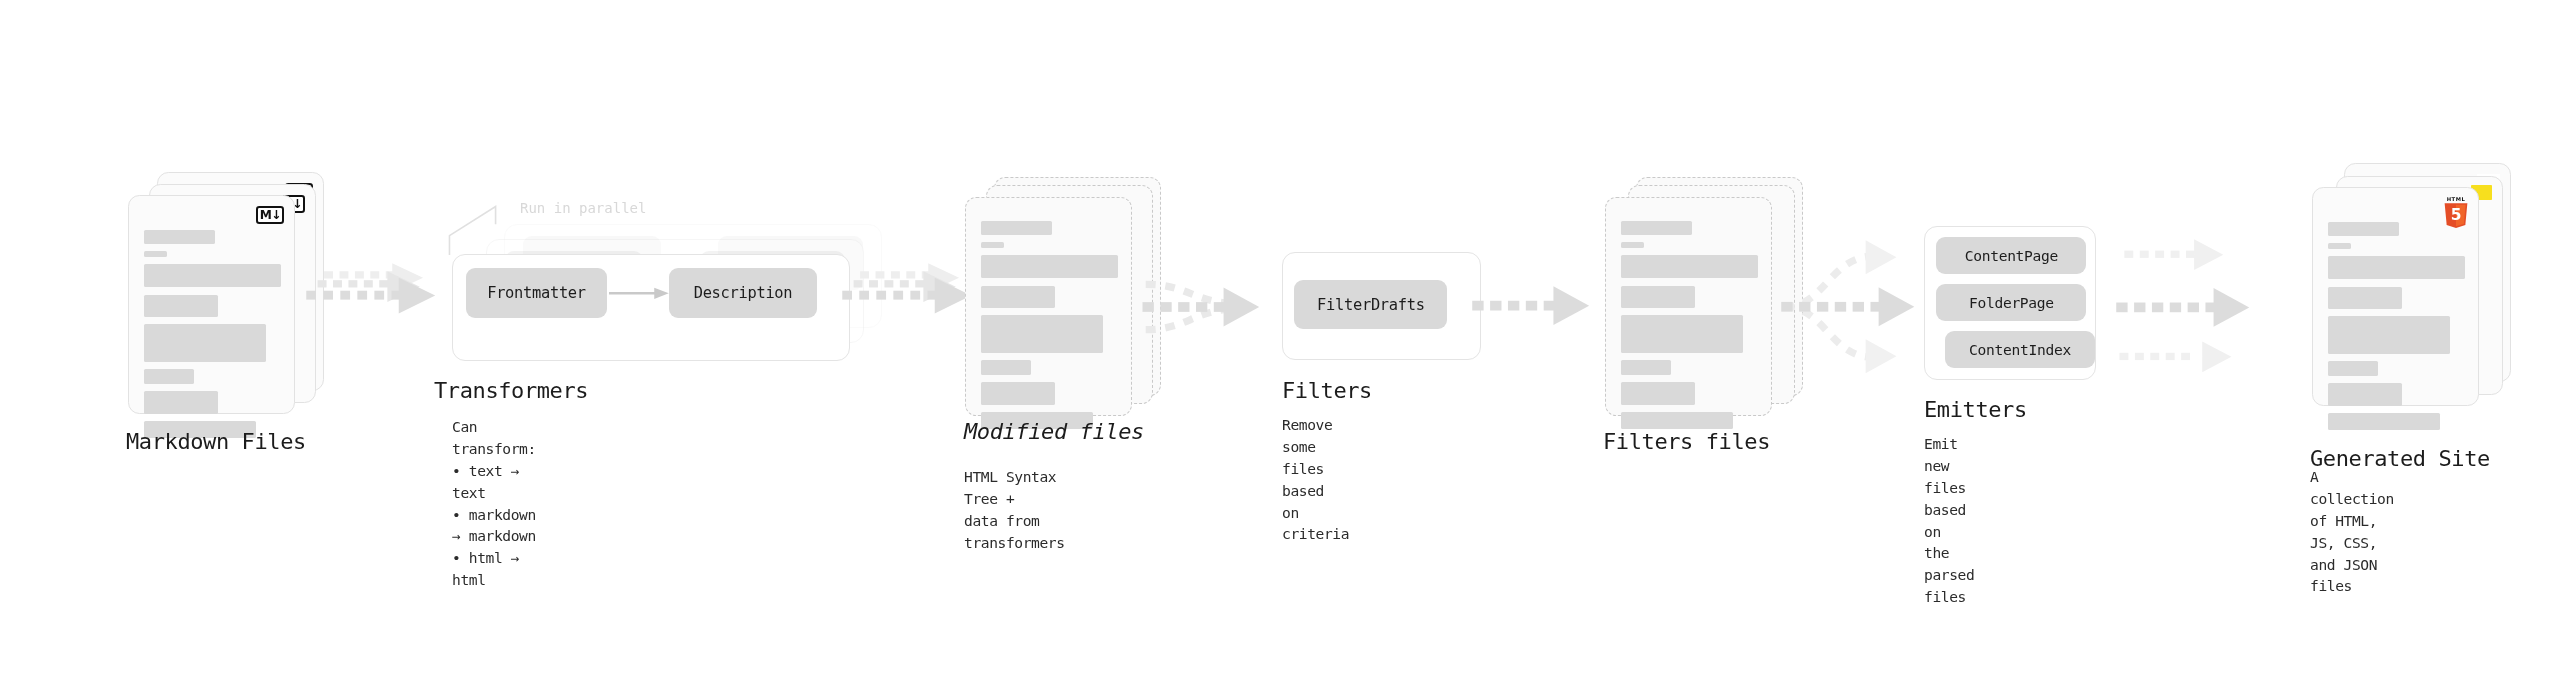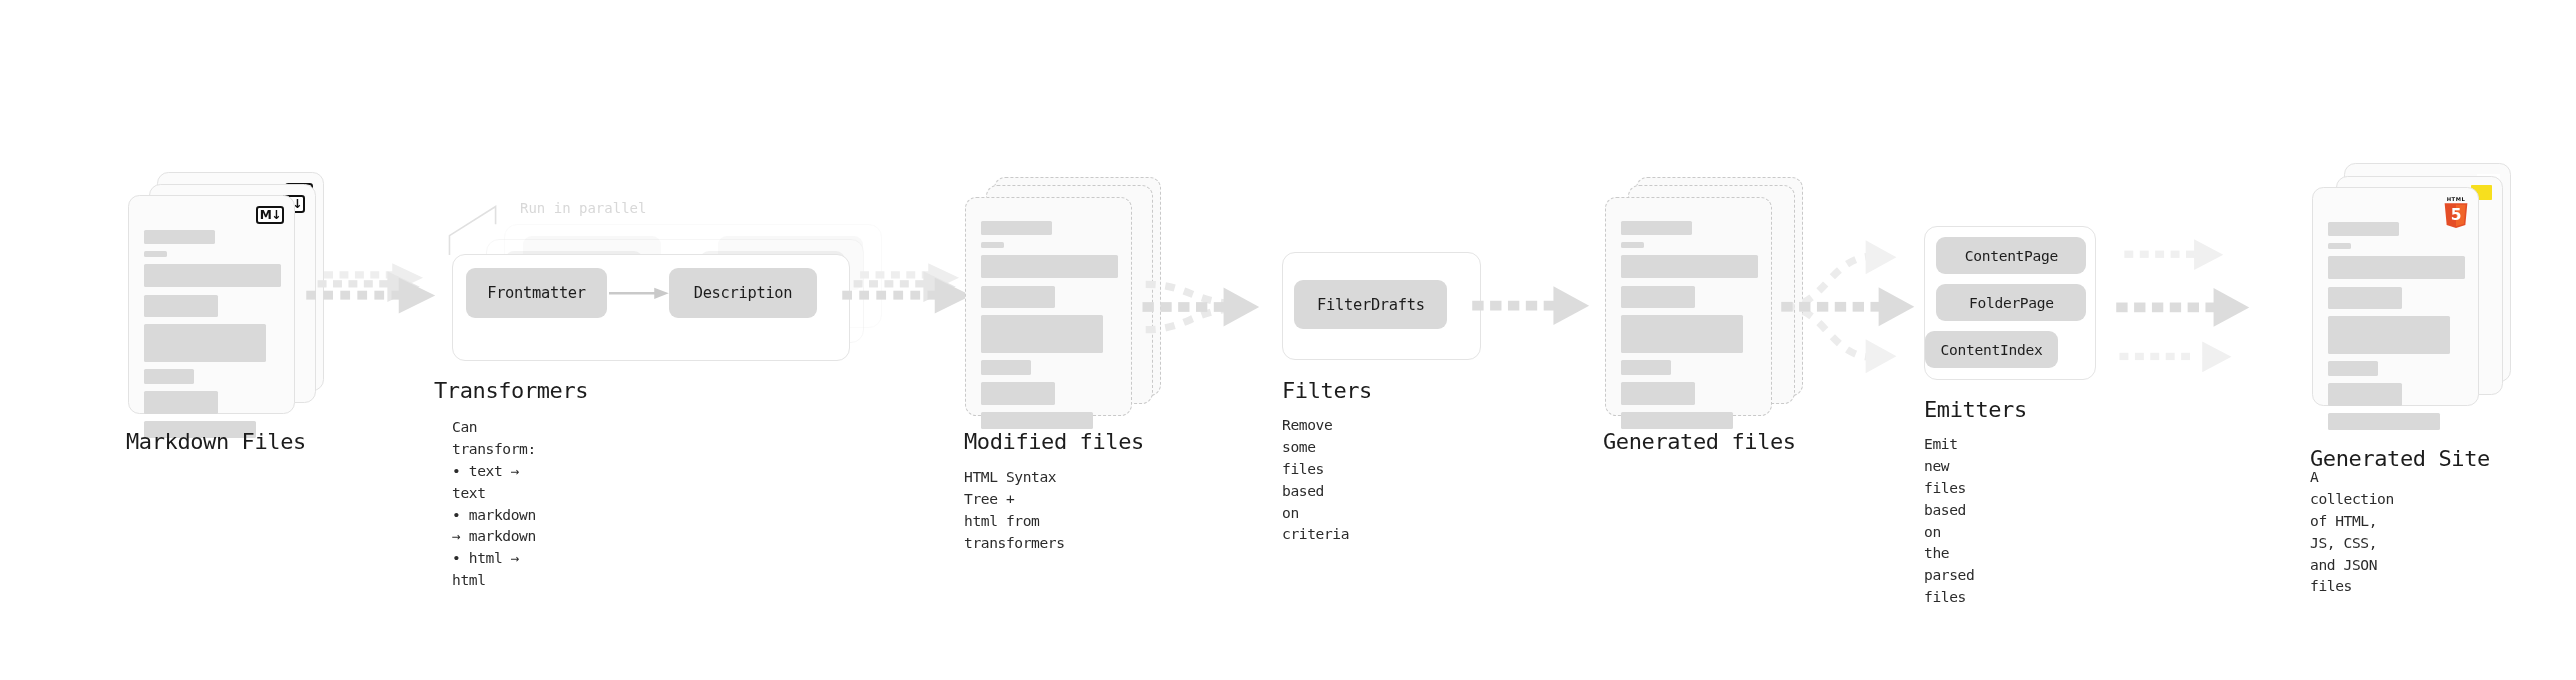--- a/index.html
+++ b/index.html
@@ -221,23 +221,23 @@
         <div class="bar" style="width:52%;height:14px;"></div>
         <div class="bar" style="width:17%;height:5.7px;"></div>
         <div class="bar" style="width:100%;height:23px;"></div>
         <div class="bar" style="width:54%;height:22px;"></div>
         <div class="bar" style="width:89%;height:38px;"></div>
         <div class="bar" style="width:37%;height:14.6px;"></div>
         <div class="bar" style="width:54%;height:23px;"></div>
         <div class="bar" style="width:82%;height:16.3px;"></div>
       </div>
     </div>
-    <div class="title abs" style="left:964px;top:429px;">Modified files</div>
+    <div class="title abs" style="left:964px;top:419px;font-style:italic;">Modified files</div>
     <div class="subtitle abs" style="left:964px;top:466px;">HTML Syntax Tree +
-html from transformers</div>
+data from transformers</div>
   </div>
 
   <svg class="abs" style="left:1136px;top:258px;" width="154" height="98" viewBox="0 0 190 120">
     <g stroke="#e9e9e9" stroke-width="9" stroke-linecap="butt" fill="none" stroke-dasharray="12 12">
       <path d="M 12 32 C 60 32, 70 52, 118 56"></path>
       <path d="M 12 88 C 60 88, 70 66, 118 62"></path>
     </g>
     <g fill="#dcdcdc">
       <rect x="8" y="54" width="14" height="12"></rect>
         <rect x="30" y="54" width="14" height="12"></rect>
@@ -276,21 +276,21 @@
         <div class="bar" style="width:52%;height:14px;"></div>
         <div class="bar" style="width:17%;height:5.7px;"></div>
         <div class="bar" style="width:100%;height:23px;"></div>
         <div class="bar" style="width:54%;height:22px;"></div>
         <div class="bar" style="width:89%;height:38px;"></div>
         <div class="bar" style="width:37%;height:14.6px;"></div>
         <div class="bar" style="width:54%;height:23px;"></div>
         <div class="bar" style="width:82%;height:16.3px;"></div>
       </div>
     </div>
-    <div class="title abs" style="left:1603px;top:429px;">Generated files</div>
+    <div class="title abs" style="left:1603px;top:429px;">Filters files</div>
   </div>
 
   <svg class="abs" style="left:1776px;top:237px;" width="163" height="142" viewBox="0 0 200 175">
     <g stroke="#ececec" stroke-width="9" stroke-linecap="butt" fill="none" stroke-dasharray="12 12">
       <path d="M 10 86 C 58 86, 66 28, 114 24"></path>
       <path d="M 10 86 C 58 86, 66 144, 114 148"></path>
     </g>
     <g fill="#f1f1f1">
       <polygon points="110,4 148,25 110,46"></polygon>
       <polygon points="110,126 148,147 110,168"></polygon>
@@ -303,21 +303,21 @@
       <rect x="94" y="80" width="14" height="12"></rect>
         <rect x="116" y="80" width="14" height="12"></rect>
       <polygon points="126,62 170,86 126,110"></polygon>
     </g>
   </svg>
 
   <div class="abs" style="left:0;top:0;">
     <div class="groupbox" style="left:1924px;top:226px;width:172px;height:154px;">
       <div class="chip" style="left:11.4px;top:9.8px;width:150px;height:37px;font-size:14.6px;">ContentPage</div>
       <div class="chip" style="left:11.4px;top:57px;width:150px;height:37px;font-size:14.6px;">FolderPage</div>
-      <div class="chip" style="left:0;top:104px;width:133px;height:37px;font-size:14.6px;">ContentIndex</div>
+      <div class="chip" style="left:20px;top:104px;width:150px;height:37px;font-size:14.6px;">ContentIndex</div>
     </div>
     <div class="title abs" style="left:1924px;top:397px;">Emitters</div>
     <div class="subtitle abs" style="left:1924px;top:433px;">Emit new files based on
 the parsed files</div>
   </div>
 
   <svg class="abs" style="left:2113px;top:236px;" width="146" height="146" viewBox="0 0 180 180">
     <g fill="#f0f0f0">
       <rect x="14" y="18" width="11" height="9"></rect>
         <rect x="33" y="18" width="11" height="9"></rect>

